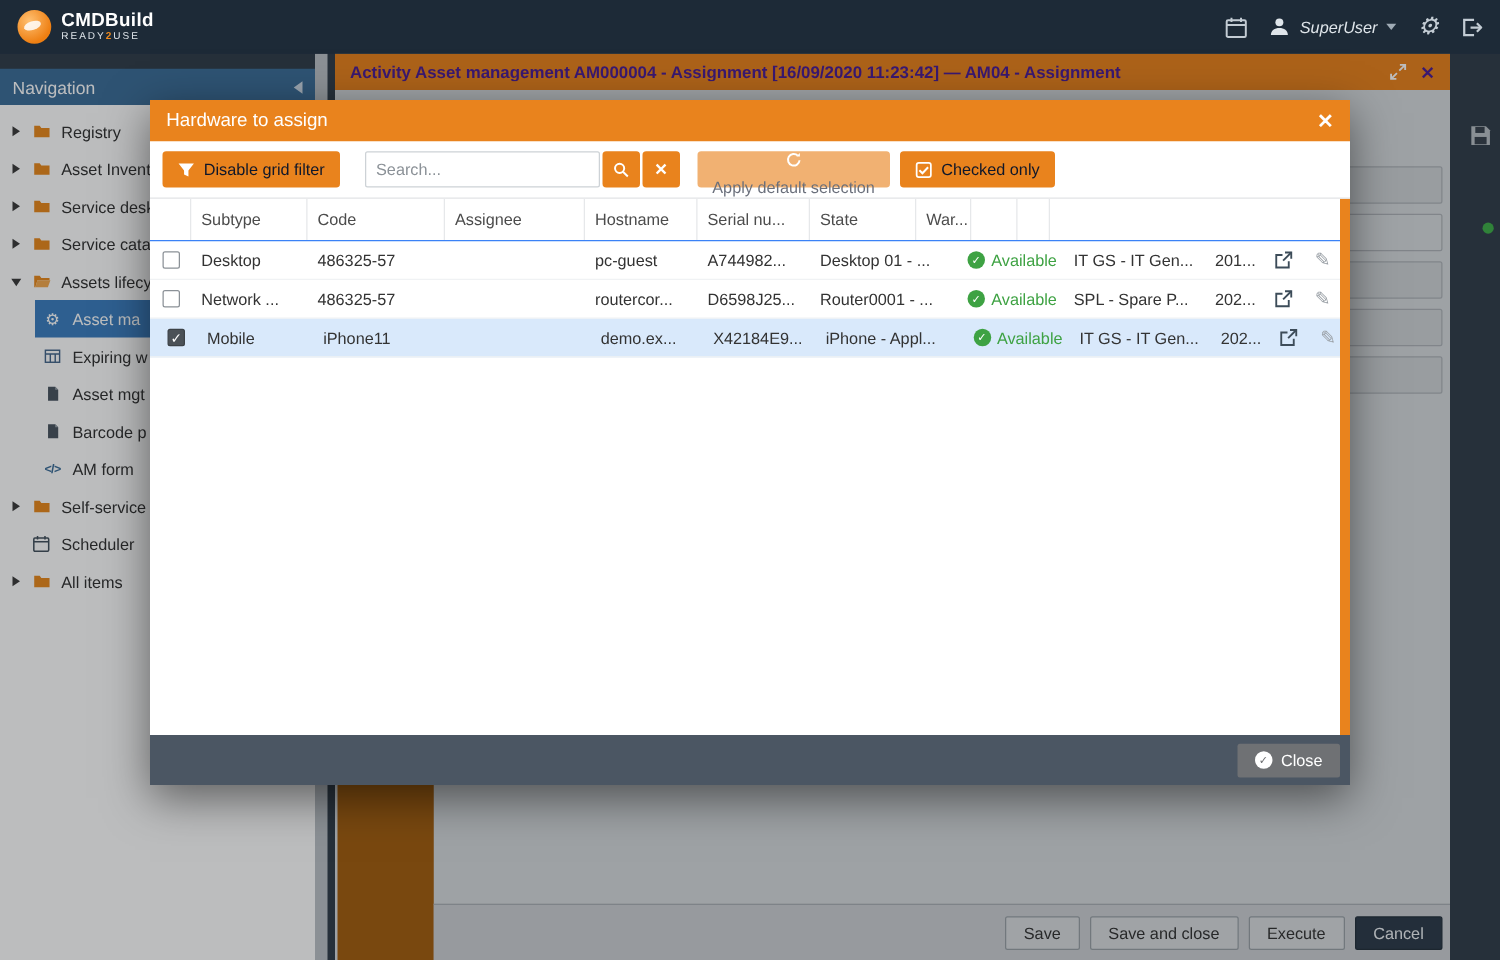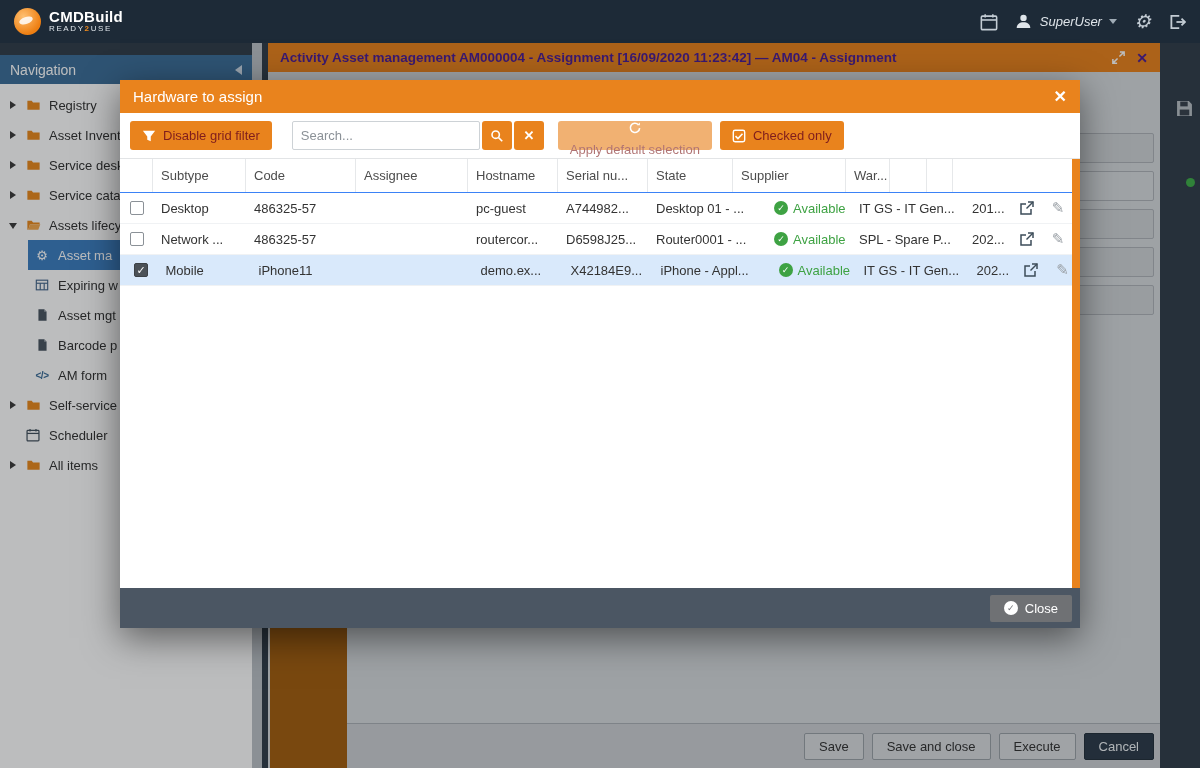--- a/index.html
+++ b/index.html
@@ -79,21 +79,21 @@
 
   
   .modal { position:absolute; left:120px; top:80px; width:960px; height:548px; background:#fff; z-index:60;
     box-shadow:0 10px 34px rgba(0,0,0,.5); display:flex; flex-direction:column; }
   .modal-header { height:33px; background:#e9831d; color:#fff; display:flex; align-items:center;
     padding:0 13px; font-size:15px; flex:0 0 33px; }
   .modal-title { flex:1; }
   .modal-close { font-size:16px; font-weight:bold; cursor:pointer; }
 
   .modal-toolbar { display:flex; align-items:center; padding:8px 10px; border-bottom:1px solid #e2e4e6; flex:0 0 auto; }
-  .obtn { background:#e9831d; color:#7f1d1d; height:29px; display:inline-flex; align-items:center; gap:7px;
+  .obtn { background:#e9831d; color:#0f172a; height:29px; display:inline-flex; align-items:center; gap:7px;
     padding:0 12px; border:none; border-radius:3px; font-size:13px; font-family:inherit; cursor:pointer; }
   .obtn.disabled { opacity:.62;flex-direction:column; }
   .obtn .bicon { width:14px; height:14px; display:inline-flex; }
   .search-group { display:flex; gap:2px; margin-left:20px; margin-right:14px; align-items:center; }
   .search-input { width:188px; height:29px; border:1px solid #cdd2d6; border-radius:2px; padding:0 8px;
     font-size:13px; color:#555; font-family:inherit; }
   .search-input::placeholder { color:#8b9197; }
   .sqbtn { width:30px; height:29px; background:#e9831d; border:none; border-radius:3px;
     display:inline-flex; align-items:center; justify-content:center; color:#fff; cursor:pointer; }
   .sqbtn .bicon { width:14px; height:14px; display:inline-flex; }
@@ -395,21 +395,20 @@
 
     <div class="grid">
       <div class="grid-head">
         <div class="gh col-cb"></div>
         <div class="gh col-1">Subtype</div>
         <div class="gh col-2">Code</div>
         <div class="gh col-3">Assignee</div>
         <div class="gh col-4">Hostname</div>
         <div class="gh col-5">Serial nu...</div>
         <div class="gh col-7">State</div>
-        <div class="gh col-8">Supplier</div>
         <div class="gh col-9">War...</div>
         <div class="gh col-a1"></div>
         <div class="gh col-a2"></div>
       </div>
 
       <div class="grid-row">
         <div class="gc col-cb">
             <span class="cb"></span>
           </div>
         <div class="gc col-1">Desktop</div>

